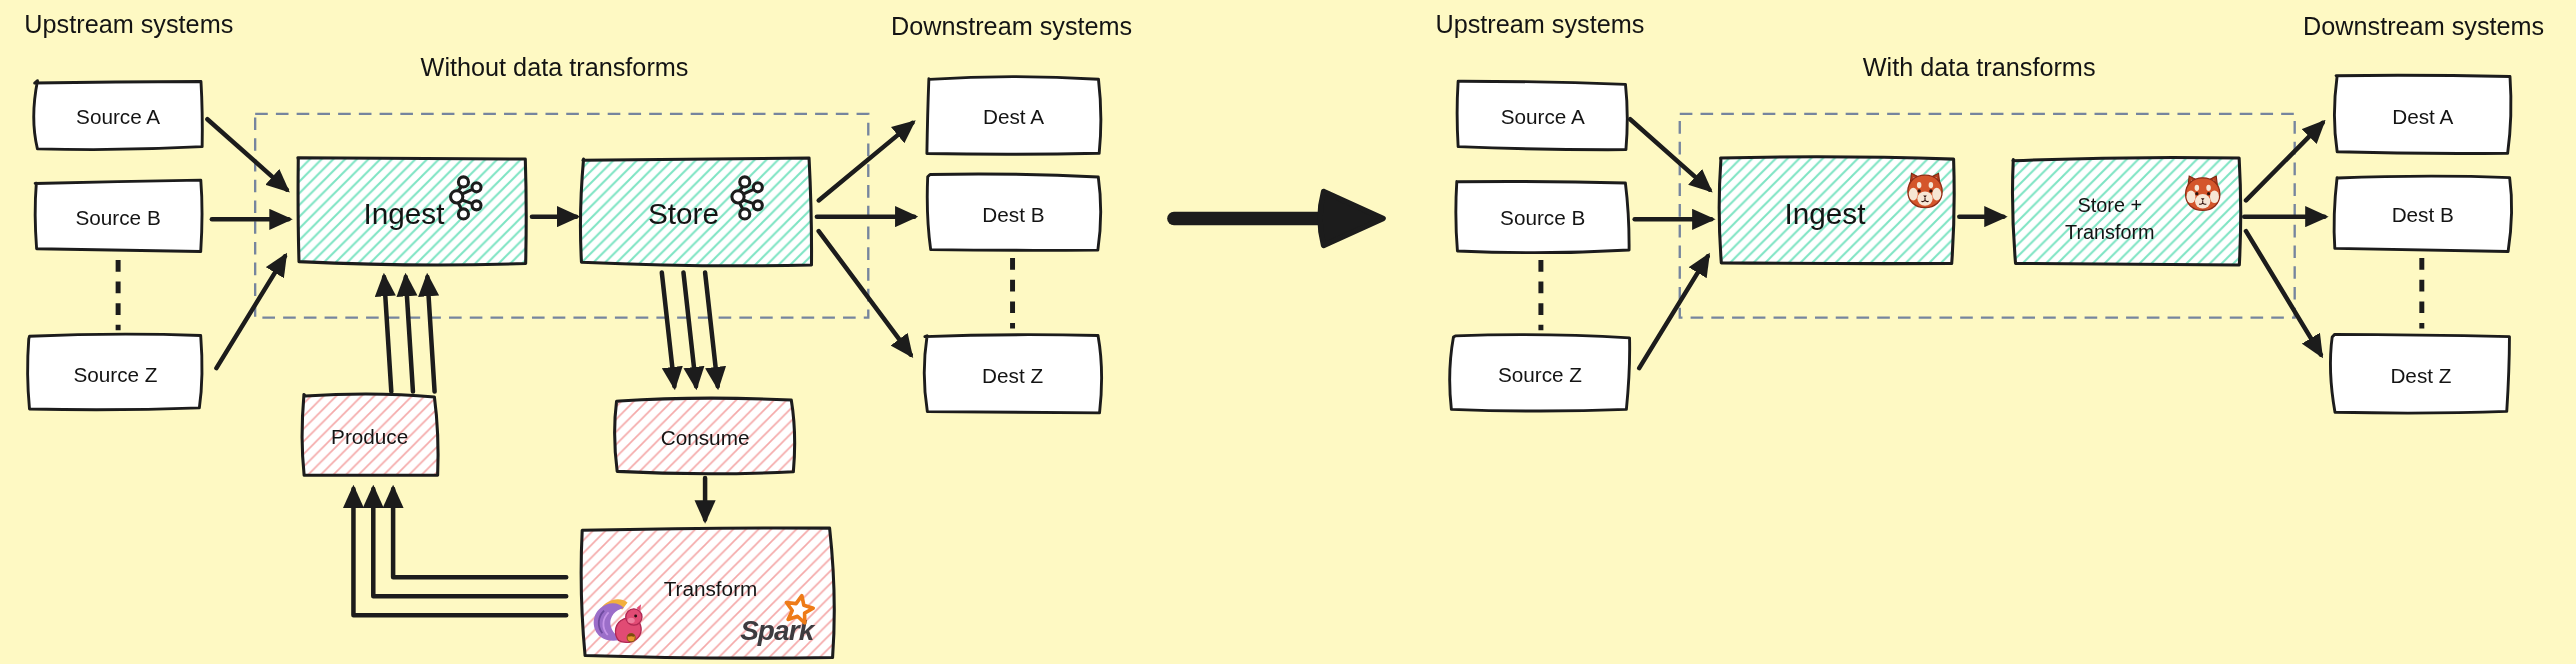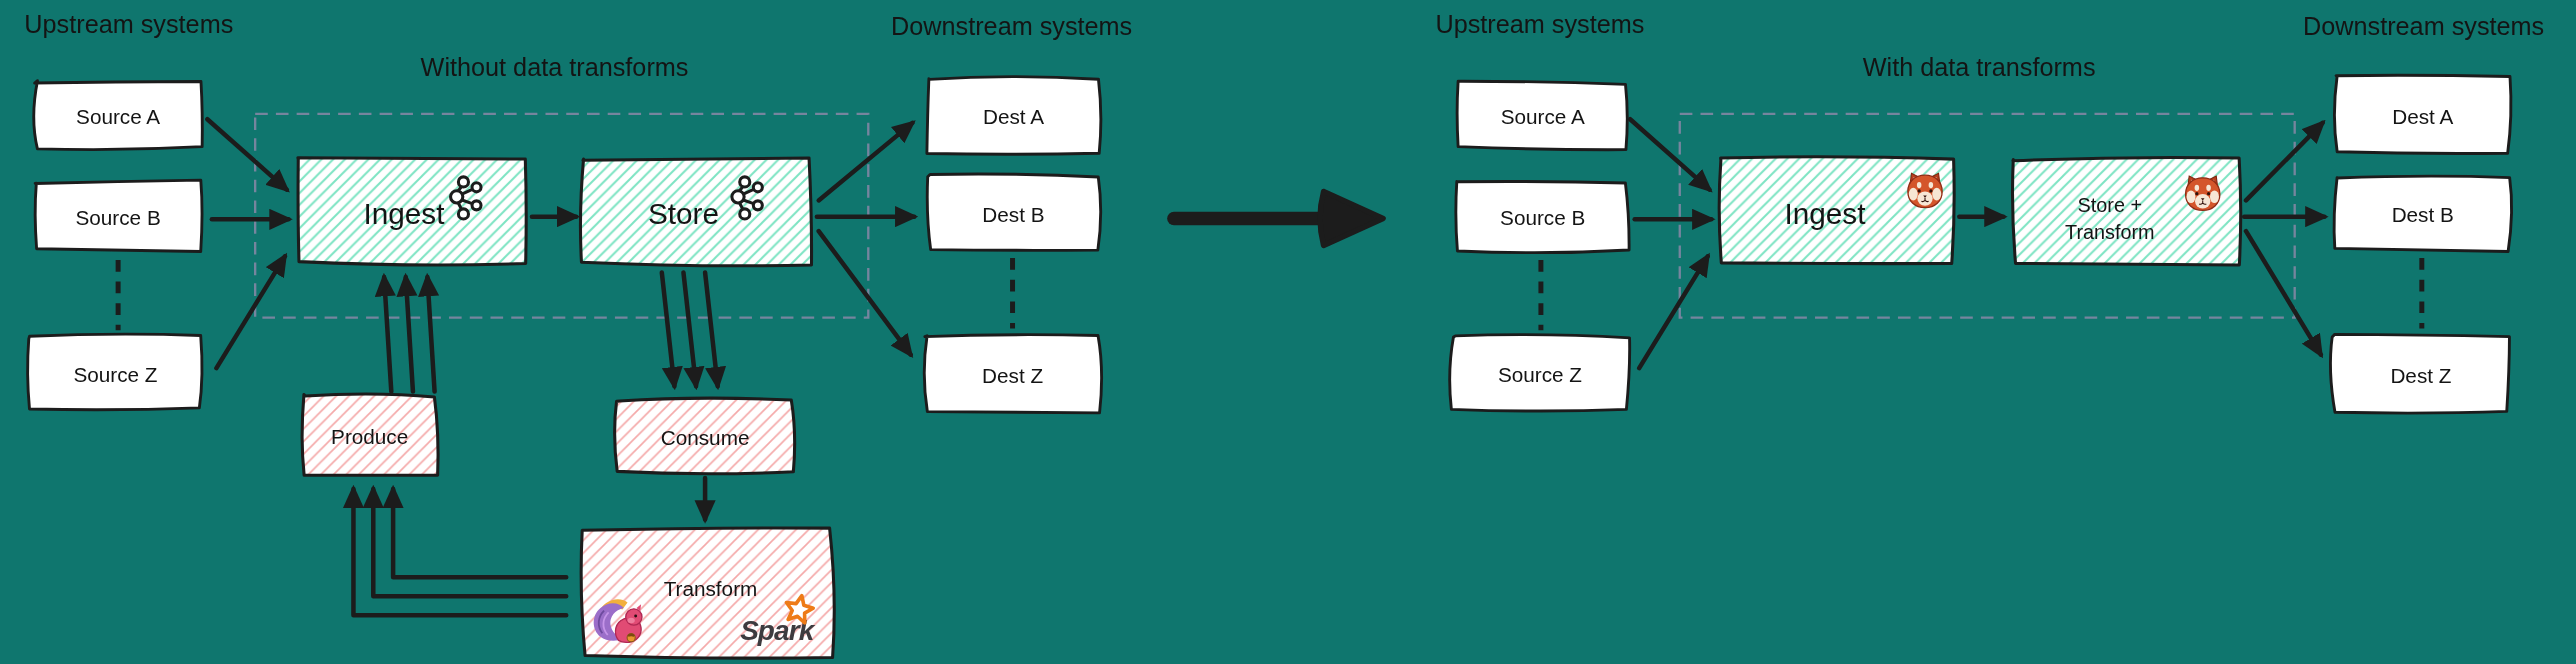--- a/index.html
+++ b/index.html
@@ -1,16 +1,16 @@
 <!DOCTYPE html>
 <html style="font-size:14.4px"><head>
 <meta charset="utf-8">
 <style>
   html,body{margin:0;padding:0;background:#ffffff;}
-  .stage{width:2576px;height:665px;position:relative;background:#0f766e;}
+  .stage{width:2576px;height:665px;position:relative;background:#fef9c3;}
   svg{display:block;}
   text{font-family:"Liberation Sans","DejaVu Sans",sans-serif;fill:#141414;}
   .heading{font-size:28px;}
   .title{font-size:28px;text-anchor:middle;}
   .lbl{font-size:23px;text-anchor:middle;dominant-baseline:central;}
   .biglbl{font-size:33px;text-anchor:middle;dominant-baseline:central;}
   .twolbl{font-size:22px;text-anchor:middle;dominant-baseline:central;}
   .sparktext{font-size:31px;font-style:italic;font-weight:bold;fill:#3d3b3f;text-anchor:end;letter-spacing:-1px;}
   .wbox{fill:#ffffff;stroke:#1c1c1c;stroke-width:3.2;stroke-linecap:round;stroke-linejoin:round;}
   .tealbox{fill:url(#tealHatch);stroke:#1c1c1c;stroke-width:3.4;stroke-linejoin:round;}

